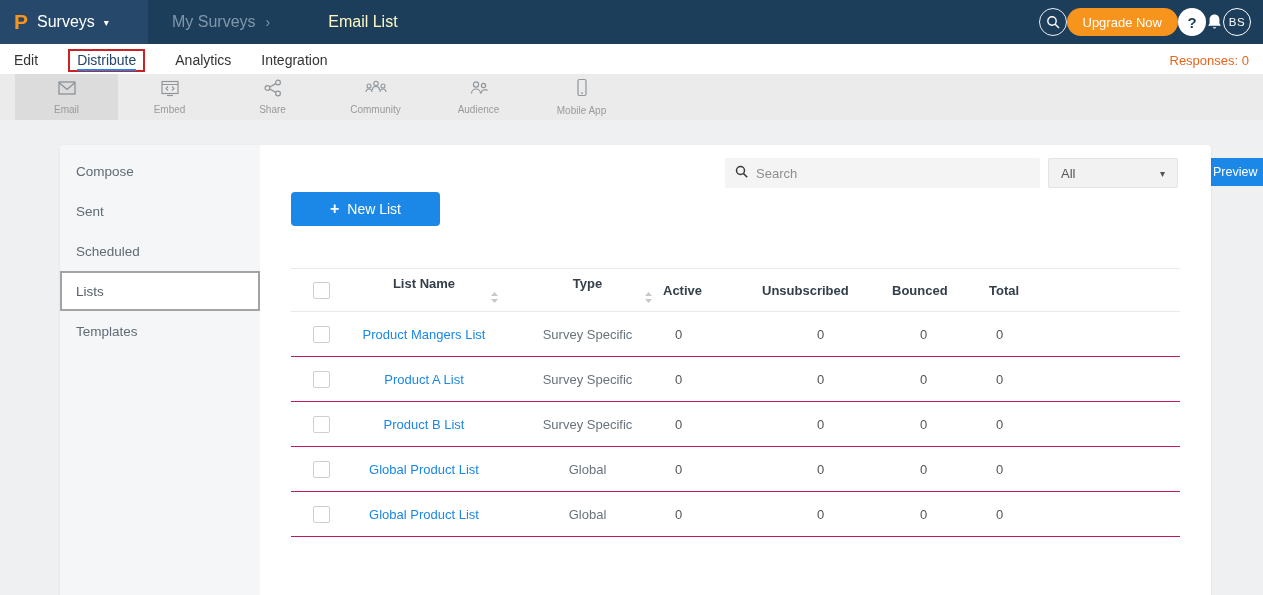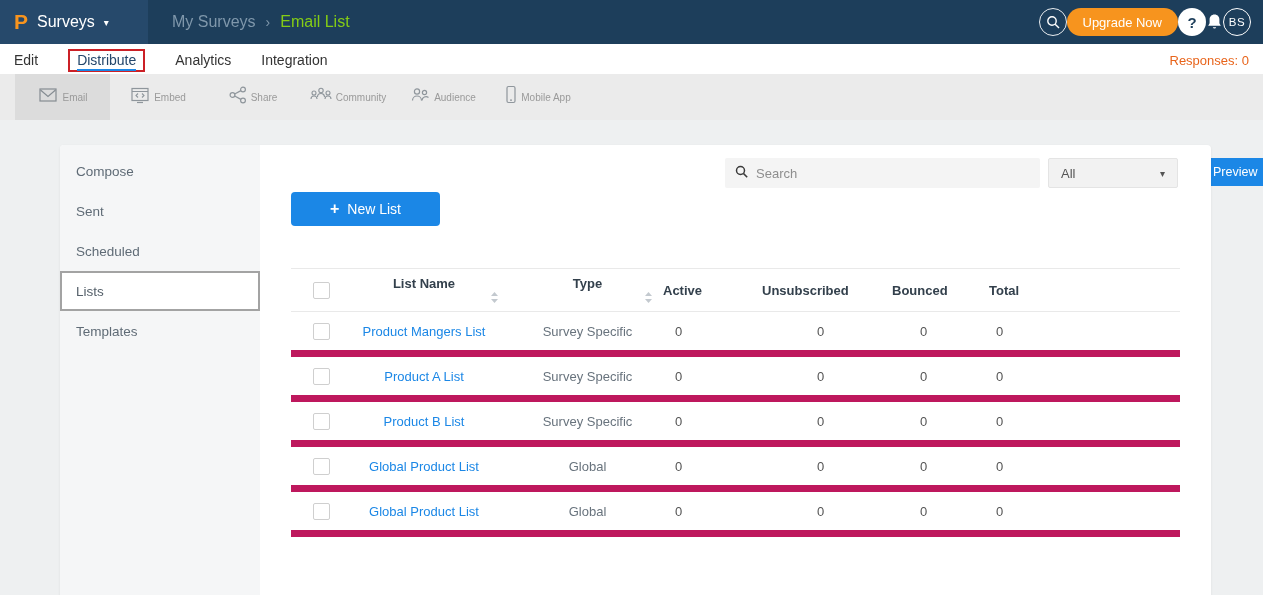--- a/index.html
+++ b/index.html
@@ -19,21 +19,21 @@
   .logo-block {
     width:148px; height:100%; background:#26496b;
     display:flex; align-items:center; padding-left:14px; gap:9px; cursor:pointer;
   }
   .logo-glyph { color:#f7941e; font-size:21px; font-weight:bold; }
   .product-label { font-size:16px; color:#fff; }
   .caret { font-size:10px; color:#fff; }
   .breadcrumb { display:flex; align-items:center; gap:10px; margin-left:24px; font-size:16px; }
   .crumb-parent { color:#7f97ab; cursor:pointer; }
   .crumb-sep { color:#7f97ab; font-size:14px; }
-  .crumb-current { color:#84cc16; }
+  .crumb-current { color:#fef9c3;margin-left:48px; }
   .header-right { margin-left:auto; display:flex; align-items:center; gap:0; padding-right:12px; }
   .circle-outline {
     width:28px; height:28px; border:1px solid rgba(255,255,255,.9); border-radius:50%;
     display:flex; align-items:center; justify-content:center; cursor:pointer;
   }
   .upgrade-btn {
     height:28px; background:#f7941e; border:none; border-radius:15px;
     color:#fff; font-size:13px; padding:0 16px; cursor:pointer; font-family:inherit;
   }
   .help-circle {
@@ -61,21 +61,21 @@
   .nav-tab.active-box .tab-label { border-bottom:2px solid #1b87e6; padding-bottom:1px; }
   .responses { margin-left:auto; font-size:13px; color:#e8641b; cursor:pointer; }
 
   
   .channel-bar {
     position:absolute; top:74px; left:0; width:1263px; height:46px;
     background:#ebebeb; display:flex;
   }
   .channels { display:flex; height:100%; padding-left:15px; }
   .channel {
-    width:95px; height:100%; display:flex; flex-direction:row;
+    width:103px; height:100%; display:flex; flex-direction:column;
     align-items:center; justify-content:center; gap:3px; cursor:pointer;
   }
   .channel.active { background:#dcdcdc; }
   .channel-label { font-size:10px; color:#9a9a9a; }
   .url-wrap { position:absolute; left:865px; top:83px; width:266px; height:30px; }
   .url-input {
     width:100%; height:100%; border:1px solid #ccc; border-radius:3px;
     font-size:12.5px; color:#555; padding:0 26px 0 9px; font-family:inherit; background:#fff;
   }
   .pencil {
@@ -128,21 +128,21 @@
   .new-list-btn {
     position:absolute; left:31px; top:47px; width:149px; height:34px;
     background:#1b87e6; border:none; border-radius:4px; color:#fff;
     font-size:14px; display:flex; align-items:center; justify-content:center; gap:8px;
     cursor:pointer; font-family:inherit;
   }
   .plus-glyph { font-size:16px; font-weight:bold; }
 
   
   .lists-table { position:absolute; left:31px; top:123px; width:889px; }
-  .t-row { display:flex; align-items:center; height:45px; border-bottom:7px solid #be185d; }
+  .t-row { display:flex; align-items:center; height:45px; border-bottom:1px solid #be185d; }
   .t-head { height:44px; border-top:1px solid #e9e9e9; border-bottom:1px solid #e9e9e9; }
   .t-head .cell { font-weight:bold; font-size:13px; color:#33404c; }
   .cell { font-size:13px;flex-direction:column; }
   .col-check { width:46px; padding-left:14px; display:flex; align-items:center; }
   .col-name  { width:172px; padding-left:2px; display:flex; align-items:center; }
   .col-type  { width:154px; padding-left:3px; display:flex; align-items:center; }
   .col-active{ width:99px; }
   .col-unsub { width:130px; }
   .col-bounced{ width:97px; }
   .col-total { flex:1; }

